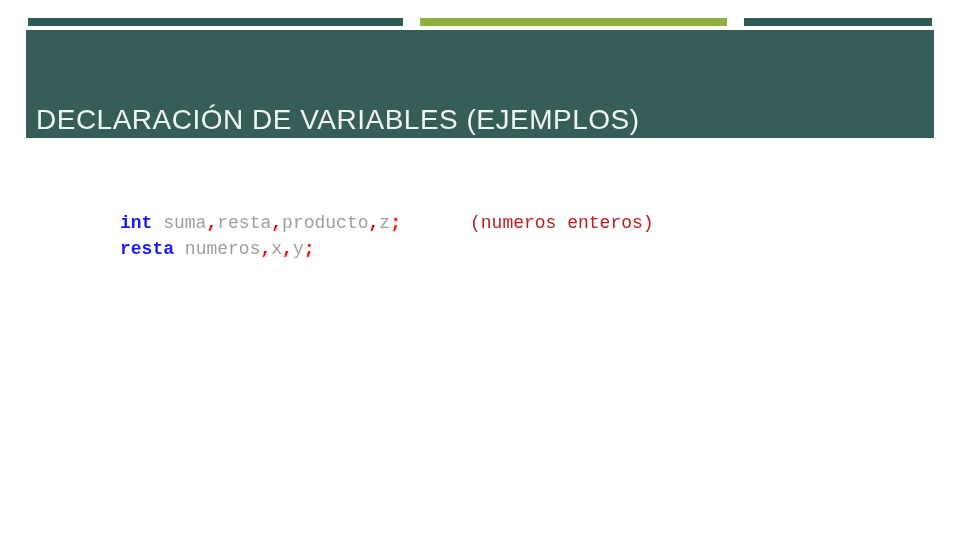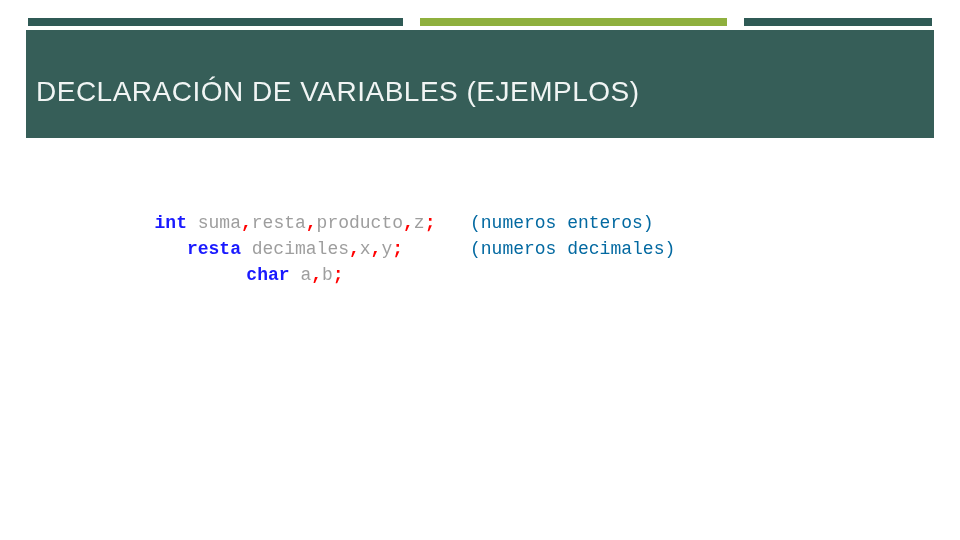--- a/index.html
+++ b/index.html
@@ -33,21 +33,21 @@
 
   .title-bar {
     position: absolute;
     left: 26px;
     right: 26px;
     top: 30px;
     height: 108px;
     background: #365e58;
     display: flex;
     align-items: flex-end;
-    padding: 0 0 30px 10px;
+    padding: 0 0 2px 10px;
     box-sizing: border-box;
   }
   .title-text {
     color: #f1f5f4;
     font-size: 28px;
     letter-spacing: 0.5px;
     font-weight: 400;
   }
 
   .code-block {
@@ -55,33 +55,32 @@
     left: 120px;
     top: 210px;
     width: 740px;
     font-family: Consolas, "Courier New", monospace;
     font-size: 18px;
     line-height: 26px;
   }
   .code-line {
     white-space: pre;
     display: flex;
-    text-align: center;
   }
   .code-left {
     width: 350px;
     white-space: pre;
   }
   .code-right {
     white-space: pre;
   }
   .kw   { color: #1a1aff; font-weight: bold; }
   .id   { color: #9e9e9e; }
   .pun  { color: #ff0000; font-weight: bold; }
-  .cmt  { color: #0369a1; }
+  .cmt  { color: #b91c1c; }
   .highlight-strip {
     position: absolute;
     left: 120px;
     top: 288px;
     width: 740px;
     height: 14px;
     background: #d9f5f5;
     z-index: -1;
   }
 </style>
@@ -99,17 +98,17 @@
     </div>
 
   <div class="title-bar">
     <span class="title-text">DECLARACIÓN DE VARIABLES (EJEMPLOS)</span>
   </div>
 
   <div class="highlight-strip"></div>
 
   <div class="code-block" id="code">
       <div class="code-line"><span class="code-left"><span class="kw">int</span> <span class="id">suma</span><span class="pun">,</span><span class="id">resta</span><span class="pun">,</span><span class="id">producto</span><span class="pun">,</span><span class="id">z</span><span class="pun">;</span></span><span class="code-right cmt">(numeros enteros)</span></div>
-      <div class="code-line"><span class="code-left"><span class="kw">resta</span> <span class="id">decimales</span><span class="pun">,</span><span class="id">x</span><span class="pun">,</span><span class="id">y</span><span class="pun">;</span></span><span class="code-right cmt">(numeros decimales)</span></div>
-      <div class="code-line"><span class="code-left"><span class="kw">char</span> <span class="id">a</span><span class="pun">,</span><span class="id">b</span><span class="pun">;</span></span></div>
+      <div class="code-line"><span class="code-left"><span class="kw">resta</span> <span class="id">numeros</span><span class="pun">,</span><span class="id">x</span><span class="pun">,</span><span class="id">y</span><span class="pun">;</span></span></div>
+      <div class="code-line"></div>
     </div>
 
 </div>
 
 </body></html>

